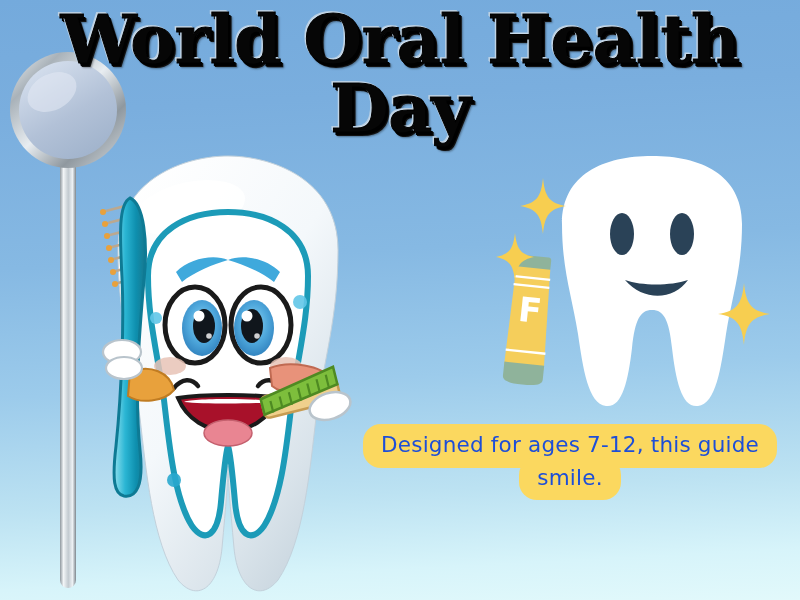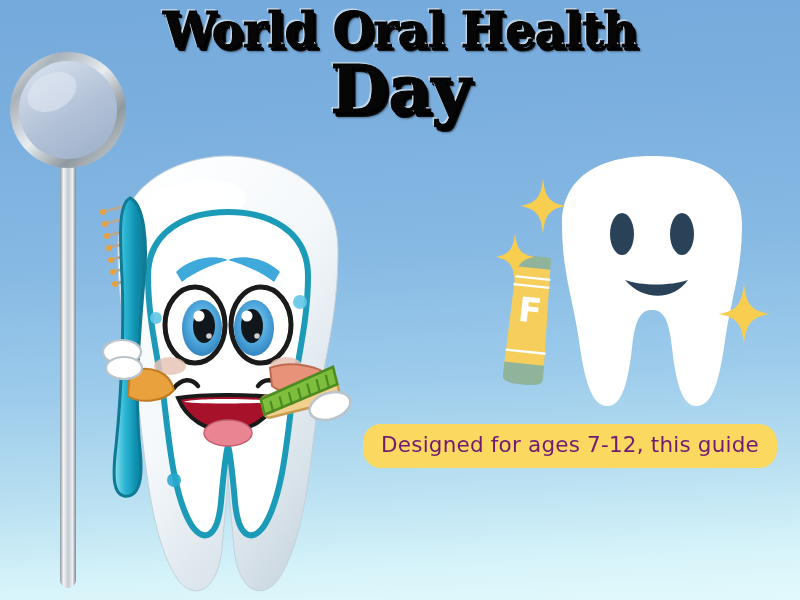--- a/index.html
+++ b/index.html
@@ -36,21 +36,21 @@
     letter-spacing:-1px;
     line-height:0.92;
     text-shadow:
       -1px -1px 0 #cfe0ef,
       -2px -2px 0 #b9cfe3,
       2px 3px 0 #000,
       3px 4px 0 #121212,
       4px 5px 2px rgba(0,0,0,.35);
     -webkit-text-stroke:1px #000;
   }
-  #title-line-1 { font-size:48px; }
+  #title-line-1 { font-size:68px; }
   #title-line-2 { font-size:68px; margin-top:6px; }
 
   
   #mirror { position:absolute; left:8px; top:50px; width:120px; height:545px; z-index:12; }
 
   
   #tooth-character { position:absolute; left:78px; top:150px; width:300px; height:450px; z-index:20; }
 
   
   #flat-tooth { position:absolute; left:552px; top:152px; width:200px; height:260px; z-index:18; }
@@ -70,21 +70,21 @@
     left:352px; top:424px;
     width:436px;
     z-index:60;
     text-align:center;
     font-family:"DejaVu Sans", sans-serif;
   }
   #caption .cap-line {
     display:block;
     font-size:21.5px;
     font-weight:400;
-    color:#701a75;
+    color:#1d4ed8;
     line-height:1.0;
   }
   #caption .cap-line span {
     display:inline-block;
     background:#FBD85F;
     padding:10px 18px 12px 18px;
     border-radius:18px;
     box-decoration-break:clone;
     -webkit-box-decoration-break:clone;
     letter-spacing:0.2px;
@@ -266,15 +266,16 @@
     <path d="M26 0 C28 22 34 28 52 31 C34 34 28 40 26 62 C24 40 18 34 0 31 C18 28 24 22 26 0 Z" fill="#F7CE50"></path>
   </svg>
 
   <div id="title-block">
     <div class="title-line" id="title-line-1">World Oral Health</div>
     <div class="title-line" id="title-line-2">Day</div>
   </div>
 
   <div id="caption">
     <div class="cap-line"><span>Designed for ages 7-12, this guide</span></div>
+    <div class="cap-line"><span>smile.</span></div>
   </div>
 
 </div>
 
 </body></html>

